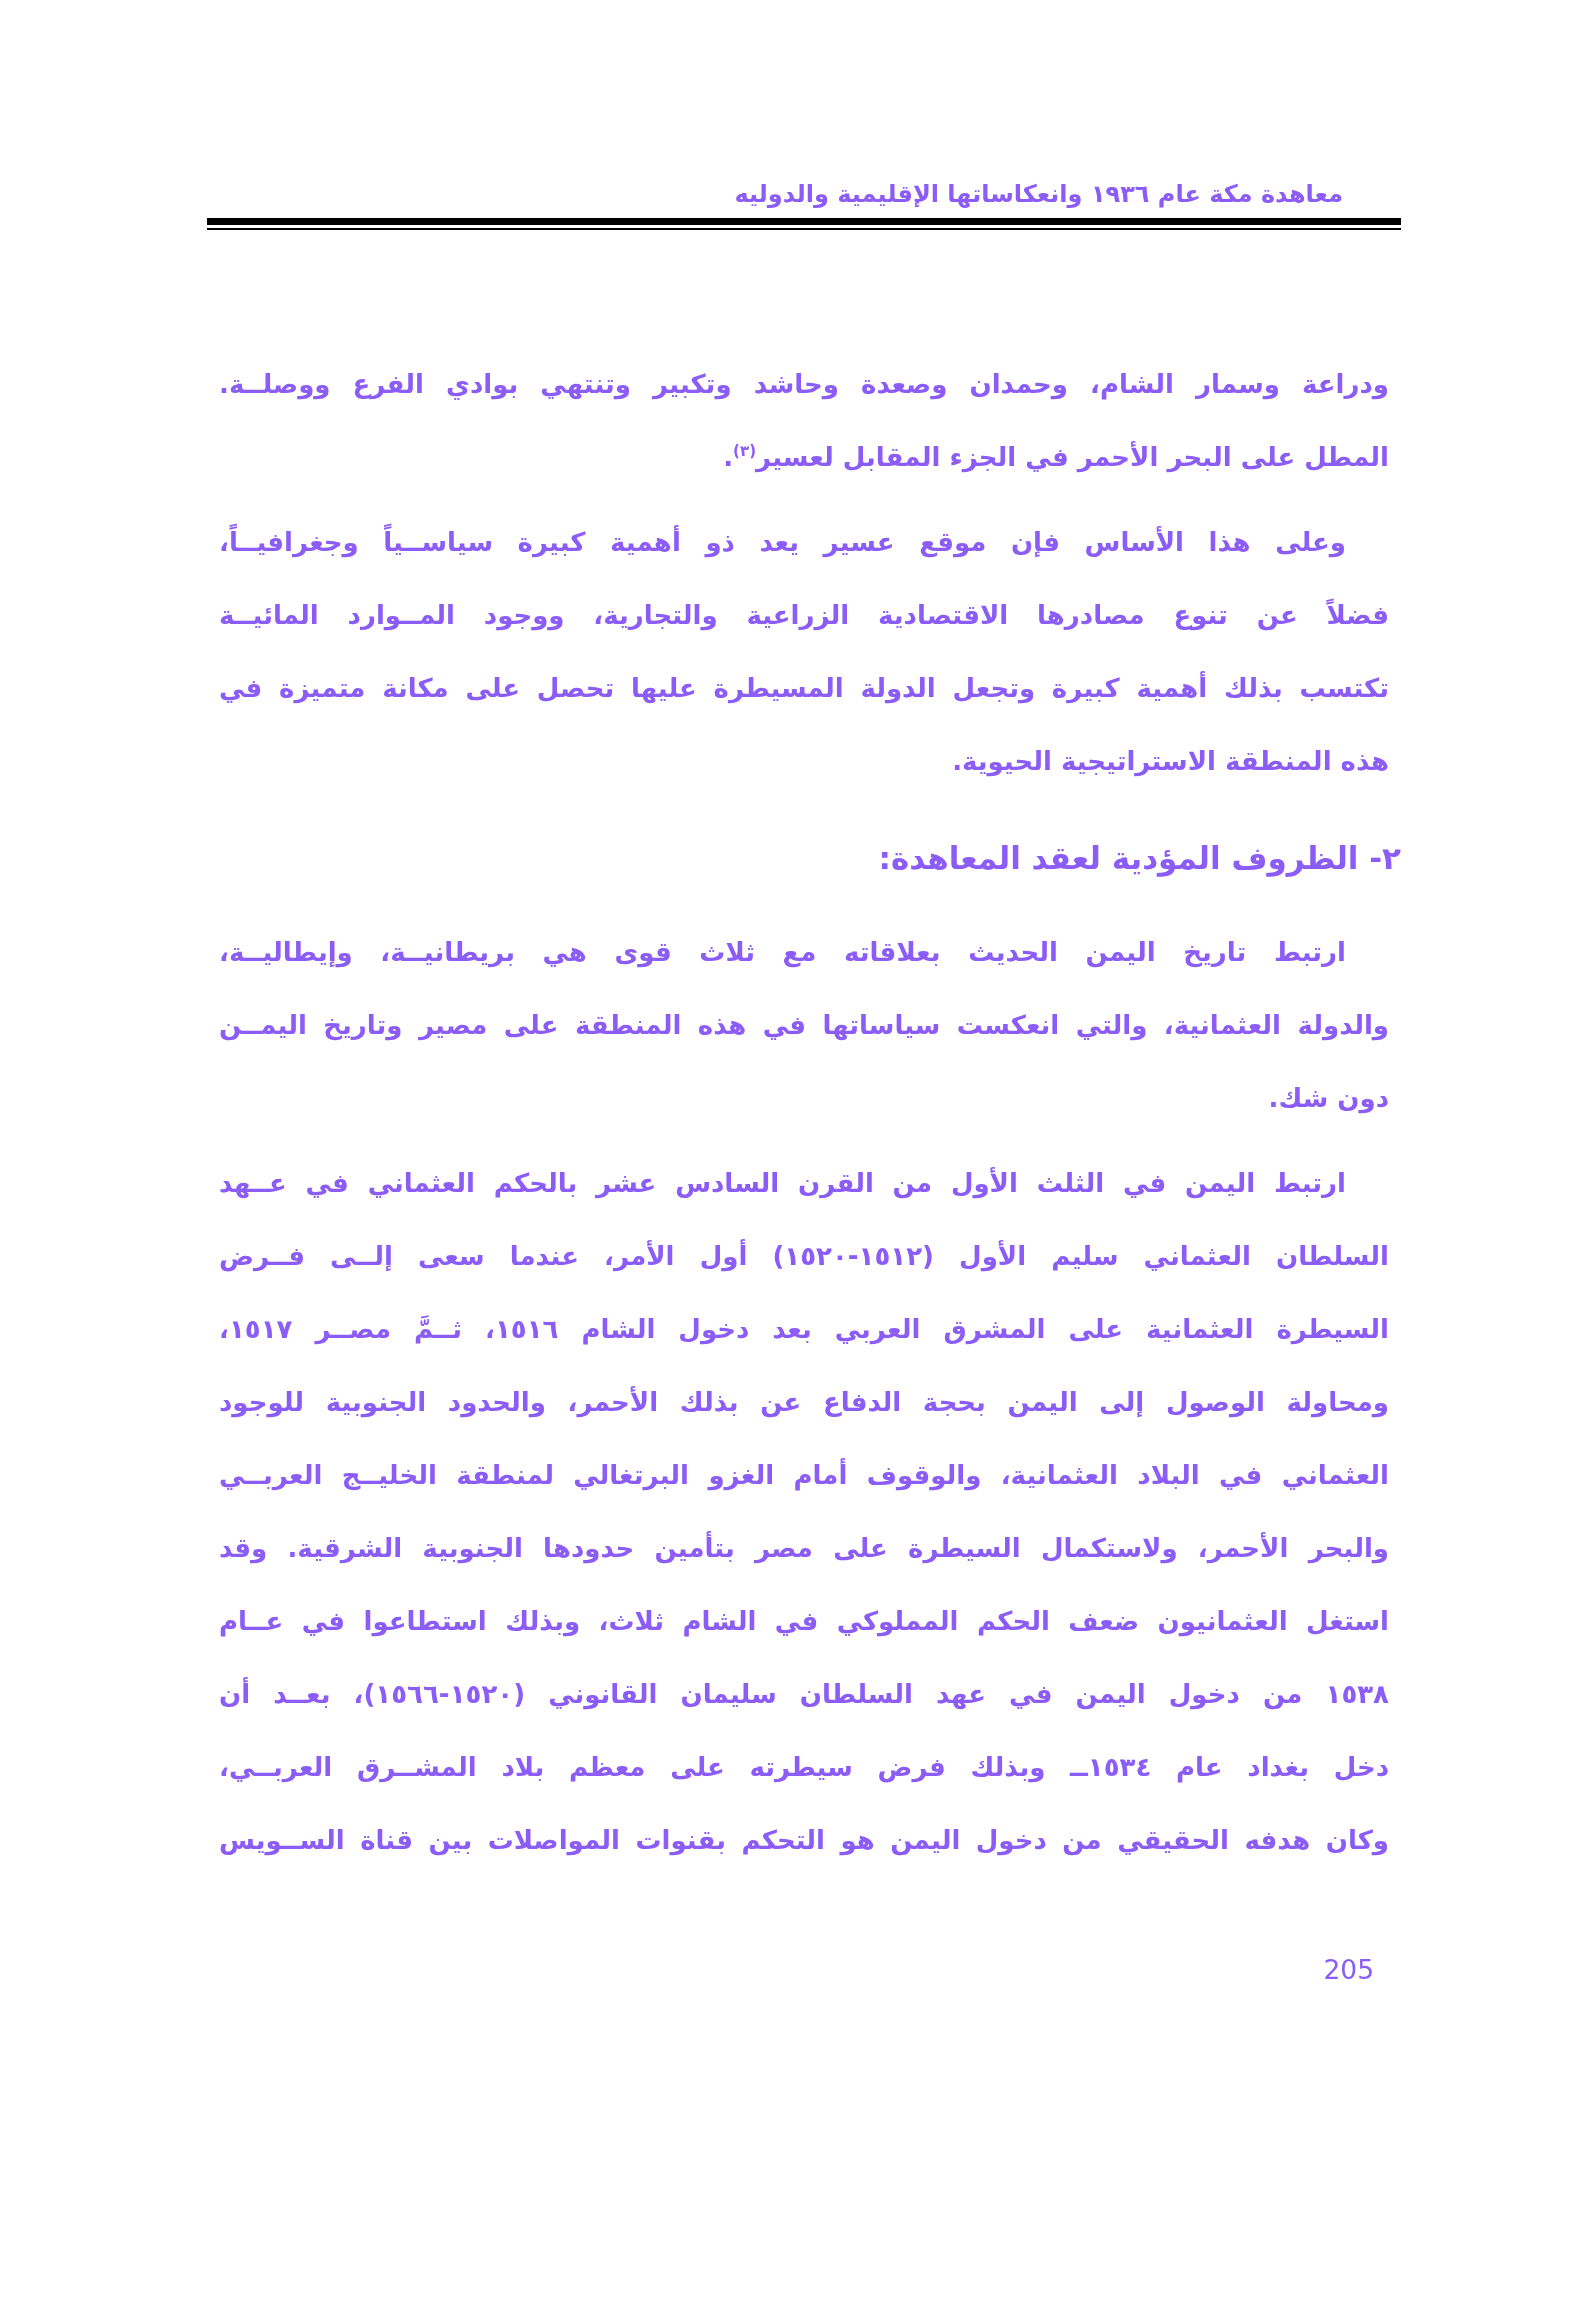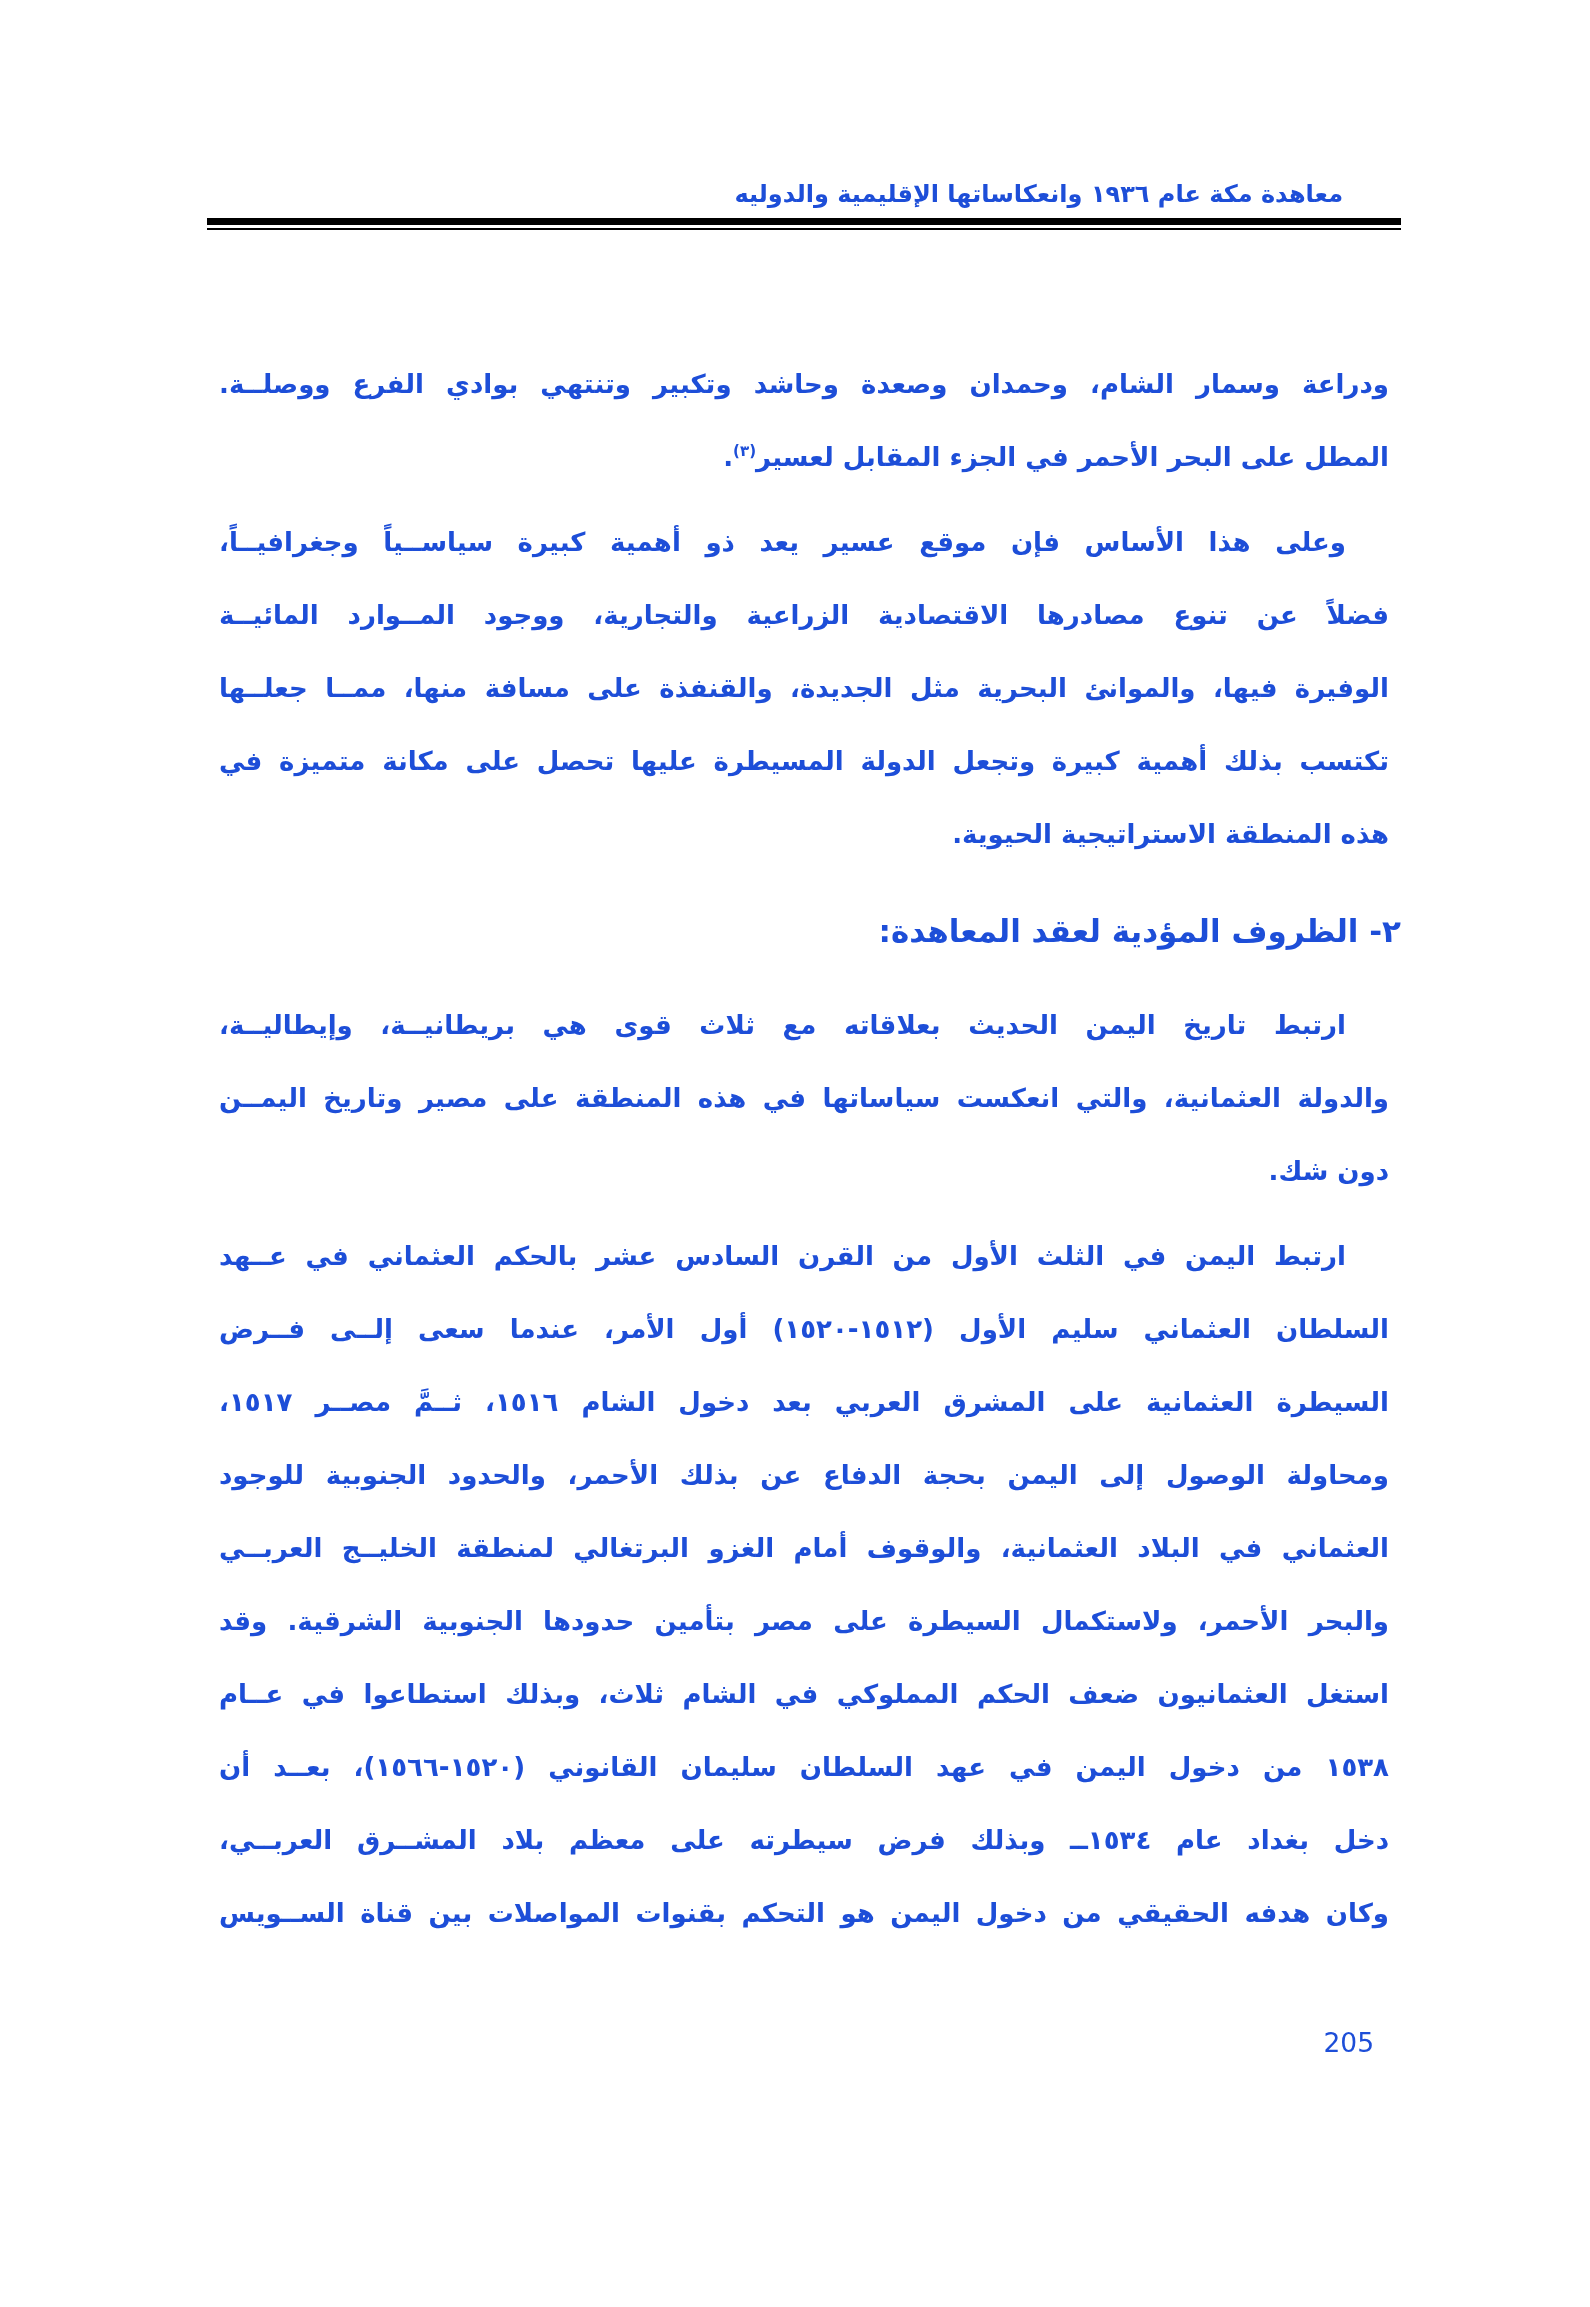--- a/index.html
+++ b/index.html
@@ -5,21 +5,21 @@
     html, body {
       margin: 0;
       padding: 0;
       background: #ffffff;
     }
     .page {
       position: relative;
       width: 1590px;
       height: 2307px;
       background: #ffffff;
-      color: #1d4ed8;
+      color: #8b5cf6;
       direction: rtl;
       font-family: "DejaVu Sans", "Liberation Sans", sans-serif;
       overflow: hidden;
     }
     .content {
       position: absolute;
       inset: 0;
       padding: 0 189px 0 207px;
       box-sizing: border-box;
     }
@@ -95,21 +95,20 @@
     <div class="para first">
       <div class="line">ودراعة وسمار الشام، وحمدان وصعدة وحاشد وتكبير وتنتهي بوادي الفرع ووصلــة.</div>
       <div class="line end">
         <span>المطل على البحر الأحمر في الجزء المقابل لعسير</span><sup class="footnote-ref">(٣)</sup><span>.</span>
       </div>
     </div>
 
     <div class="para">
       <div class="line indent">وعلى هذا الأساس فإن موقع عسير يعد ذو أهمية كبيرة سياســياً وجغرافيــاً،</div>
       <div class="line">فضلاً عن تنوع مصادرها الاقتصادية الزراعية والتجارية، ووجود المــوارد المائيــة</div>
-      <div class="line">الوفيرة فيها، والموانئ البحرية مثل الجديدة، والقنفذة على مسافة منها، ممــا جعلــها</div>
       <div class="line">تكتسب بذلك أهمية كبيرة وتجعل الدولة المسيطرة عليها تحصل على مكانة متميزة في</div>
       <div class="line end">هذه المنطقة الاستراتيجية الحيوية.</div>
     </div>
 
     <div class="section-heading">٢- الظروف المؤدية لعقد المعاهدة:</div>
 
     <div class="para">
       <div class="line indent">ارتبط تاريخ اليمن الحديث بعلاقاته مع ثلاث قوى هي بريطانيــة، وإيطاليــة،</div>
       <div class="line">والدولة العثمانية، والتي انعكست سياساتها في هذه المنطقة على مصير وتاريخ اليمــن</div>
       <div class="line end">دون شك.</div>

